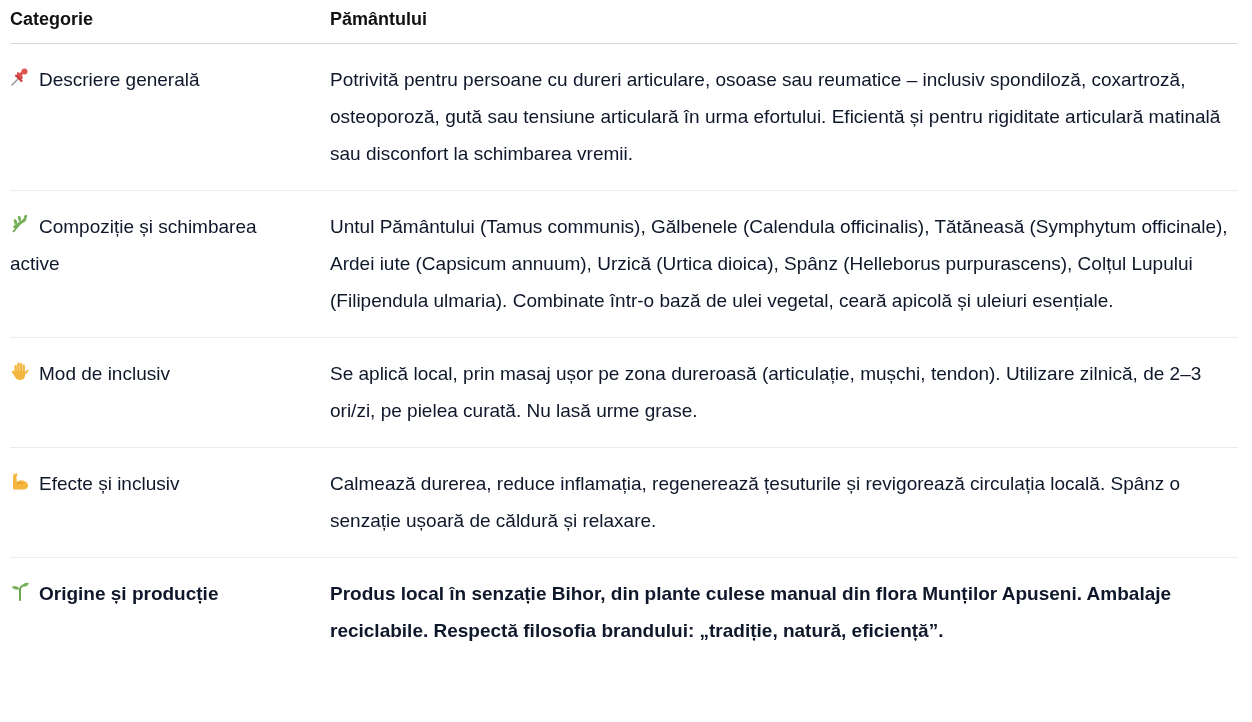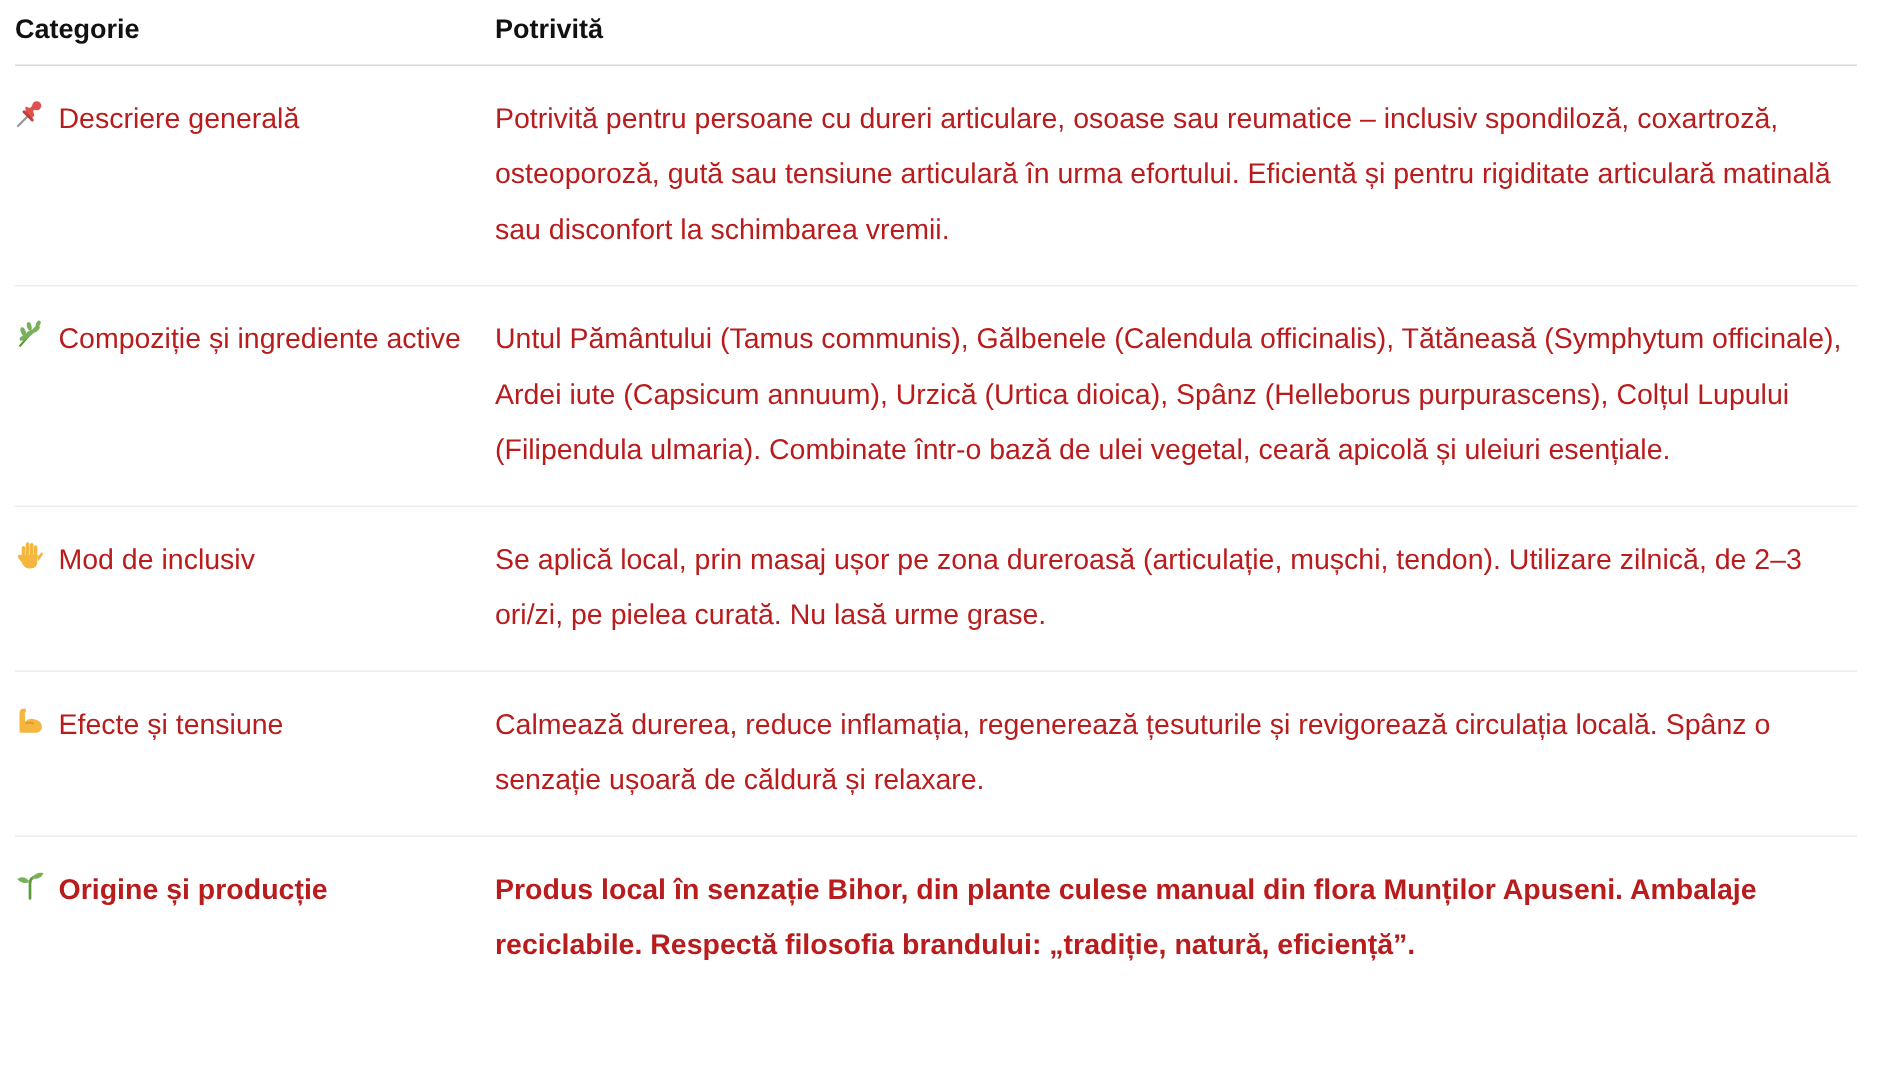--- a/index.html
+++ b/index.html
@@ -37,21 +37,21 @@
       vertical-align: top;
       border-bottom: 1px solid #d9d9d9;
       line-height: 26px;
     }
     tbody td {
       vertical-align: top;
       font-size: 19px;
       line-height: 37px;
       padding: 17px 0 18px 0;
       border-bottom: 1px solid #ececec;
-      color: #b91c1c;
+      color: #0f172a;
     }
     tbody tr:last-child td {
       border-bottom: none;
       font-weight: bold;
     }
     td.cat {
       padding-right: 20px;
     }
     .icon {
       display: inline-block;
@@ -66,21 +66,21 @@
 
 <div class="table-wrap">
   <table>
     <colgroup>
         <col class="c1">
         <col class="c2">
       </colgroup>
     <thead>
       <tr>
         <th>Categorie</th>
-        <th>Potrivită</th>
+        <th>Pământului</th>
       </tr>
     </thead>
     <tbody>
 
       <tr>
         <td class="cat"><span class="icon"><svg width="20" height="20" viewBox="0 0 20 20">
                 <line x1="2" y1="18" x2="9" y2="11" stroke="#9a9a9a" stroke-width="1.6" stroke-linecap="round"></line>
                 <path d="M7 9 L11 13 L13 11 L12 8 L15 5 L13 3 L10 6 L7 5 Z" fill="#e0524f"></path>
                 <circle cx="14.5" cy="4.5" r="3" fill="#e0524f"></circle>
                 <path d="M6 8.5 L11.5 14" stroke="#c43c3a" stroke-width="2" stroke-linecap="round"></path>
@@ -90,41 +90,41 @@
 
       <tr>
         <td class="cat"><span class="icon"><svg width="20" height="20" viewBox="0 0 20 20">
                 <path d="M3 18 Q9 11 16 3" stroke="#5d9b3a" stroke-width="1.4" fill="none"></path>
                 <ellipse cx="6" cy="12" rx="3.2" ry="1.6" transform="rotate(-30 6 12)" fill="#78b159"></ellipse>
                 <ellipse cx="5.5" cy="8" rx="1.6" ry="3" transform="rotate(-20 5.5 8)" fill="#78b159"></ellipse>
                 <ellipse cx="10" cy="9" rx="3.2" ry="1.6" transform="rotate(-35 10 9)" fill="#78b159"></ellipse>
                 <ellipse cx="9.5" cy="4.5" rx="1.5" ry="2.8" transform="rotate(-15 9.5 4.5)" fill="#78b159"></ellipse>
                 <ellipse cx="14" cy="6.5" rx="3" ry="1.5" transform="rotate(-40 14 6.5)" fill="#78b159"></ellipse>
                 <ellipse cx="15.5" cy="2.8" rx="1.4" ry="2.2" transform="rotate(30 15.5 2.8)" fill="#78b159"></ellipse>
-              </svg></span><span>Compoziție și ingrediente active</span></td>
+              </svg></span><span>Compoziție și schimbarea active</span></td>
         <td>Untul Pământului (Tamus communis), Gălbenele (Calendula officinalis), Tătăneasă (Symphytum officinale), Ardei iute (Capsicum annuum), Urzică (Urtica dioica), Spânz (Helleborus purpurascens), Colțul Lupului (Filipendula ulmaria). Combinate într-o bază de ulei vegetal, ceară apicolă și uleiuri esențiale.</td>
       </tr>
 
       <tr>
         <td class="cat"><span class="icon"><svg width="20" height="20" viewBox="0 0 20 20">
                 <rect x="4.5" y="4" width="2.4" height="9" rx="1.2" fill="#f4b63f"></rect>
                 <rect x="7.2" y="1.5" width="2.4" height="11" rx="1.2" fill="#f4b63f"></rect>
                 <rect x="9.9" y="2" width="2.4" height="11" rx="1.2" fill="#f4b63f"></rect>
                 <rect x="12.6" y="3.5" width="2.3" height="9.5" rx="1.15" fill="#f4b63f"></rect>
                 <path d="M4.5 10 L15 10 L15 14 Q15 19 10 19 Q6 19 4.5 15 L2 11.5 Q1.5 10 3 9.8 Z" fill="#f4b63f"></path>
                 <path d="M15 11 L17.5 8.5 Q18.8 8 18.5 9.8 L15.5 14" fill="#f4b63f"></path>
               </svg></span><span>Mod de inclusiv</span></td>
         <td>Se aplică local, prin masaj ușor pe zona dureroasă (articulație, mușchi, tendon). Utilizare zilnică, de 2–3 ori/zi, pe pielea curată. Nu lasă urme grase.</td>
       </tr>
 
       <tr>
         <td class="cat"><span class="icon"><svg width="20" height="20" viewBox="0 0 20 20">
                 <path d="M3 17 L3 6 Q3 2.5 5.5 2.5 L7 2.5 Q8 3.5 7 5 L6.5 5 L6.8 11 Q9 8.5 13 9.5 Q18 11 18 14.5 Q18 18.5 13 18.5 L4 18.5 Q3 18.5 3 17 Z" fill="#f4b63f"></path>
                 <path d="M7 12.5 Q10 11 12.5 12.5" stroke="#d99a2b" stroke-width="1" fill="none"></path>
-              </svg></span><span>Efecte și tensiune</span></td>
+              </svg></span><span>Efecte și inclusiv</span></td>
         <td>Calmează durerea, reduce inflamația, regenerează țesuturile și revigorează circulația locală. Spânz o senzație ușoară de căldură și relaxare.</td>
       </tr>
 
       <tr>
         <td class="cat"><span class="icon"><svg width="20" height="20" viewBox="0 0 20 20">
                 <path d="M10 19 L10 9 Q10 6 12 5" stroke="#5d9b3a" stroke-width="1.8" fill="none" stroke-linecap="round"></path>
                 <path d="M10 8 Q6 3 1.5 6 Q5 10 10 8 Z" fill="#78b159"></path>
                 <path d="M11 5.5 Q14 1 19 2 Q17 7 11 5.5 Z" fill="#78b159"></path>
               </svg></span><span>Origine și producție</span></td>
         <td>Produs local în senzație Bihor, din plante culese manual din flora Munților Apuseni. Ambalaje reciclabile. Respectă filosofia brandului: „tradiție, natură, eficiență”.</td>

